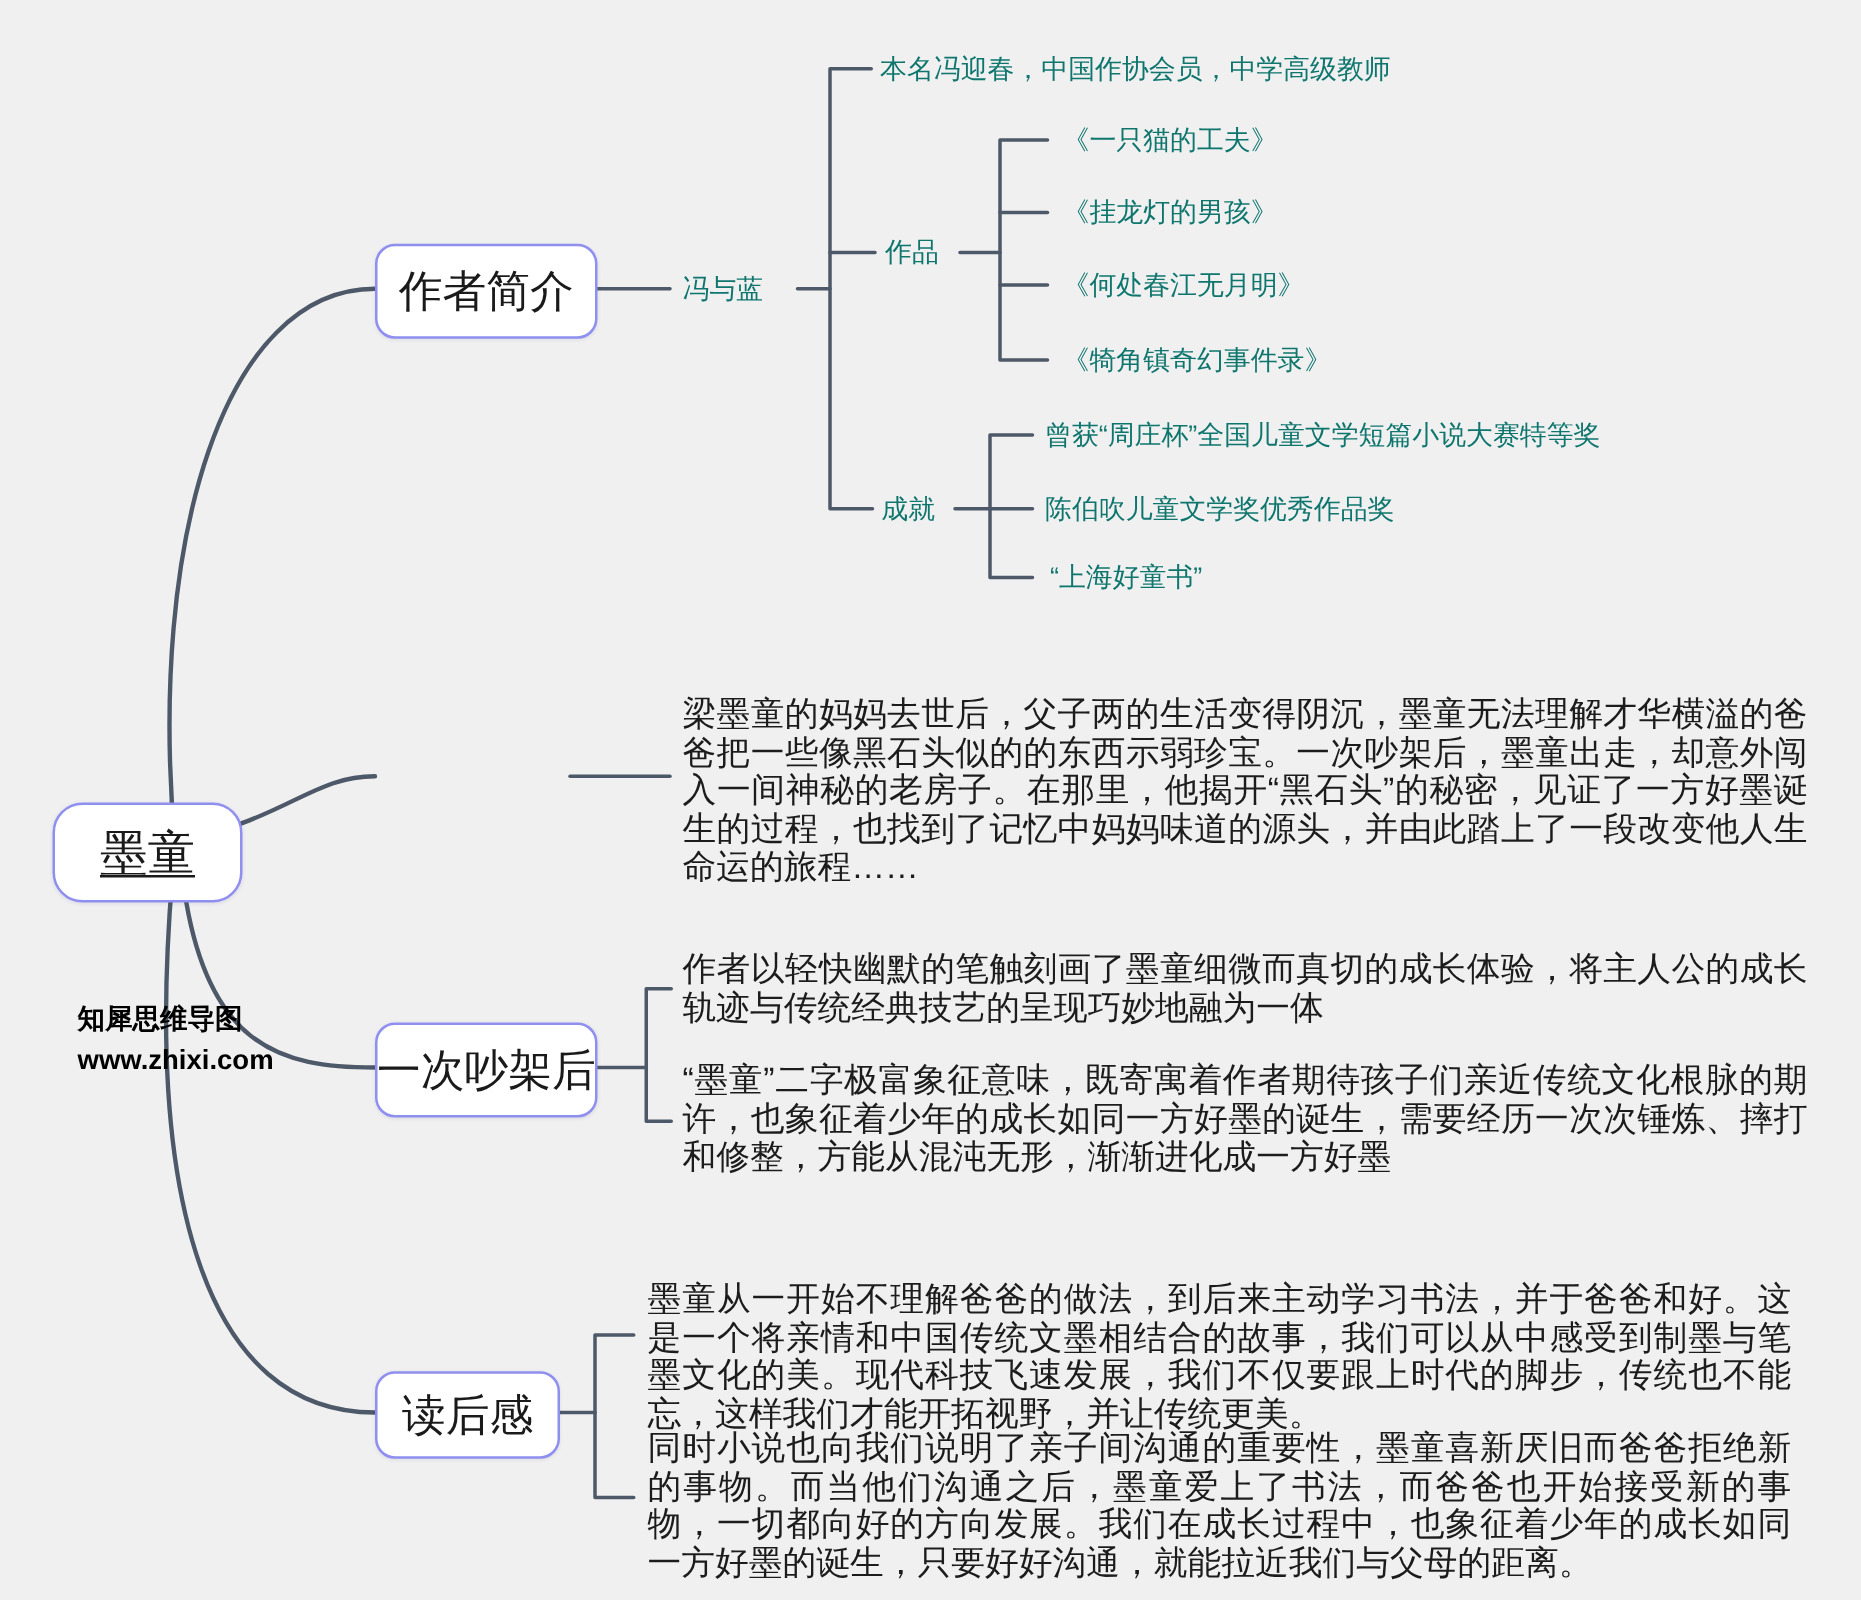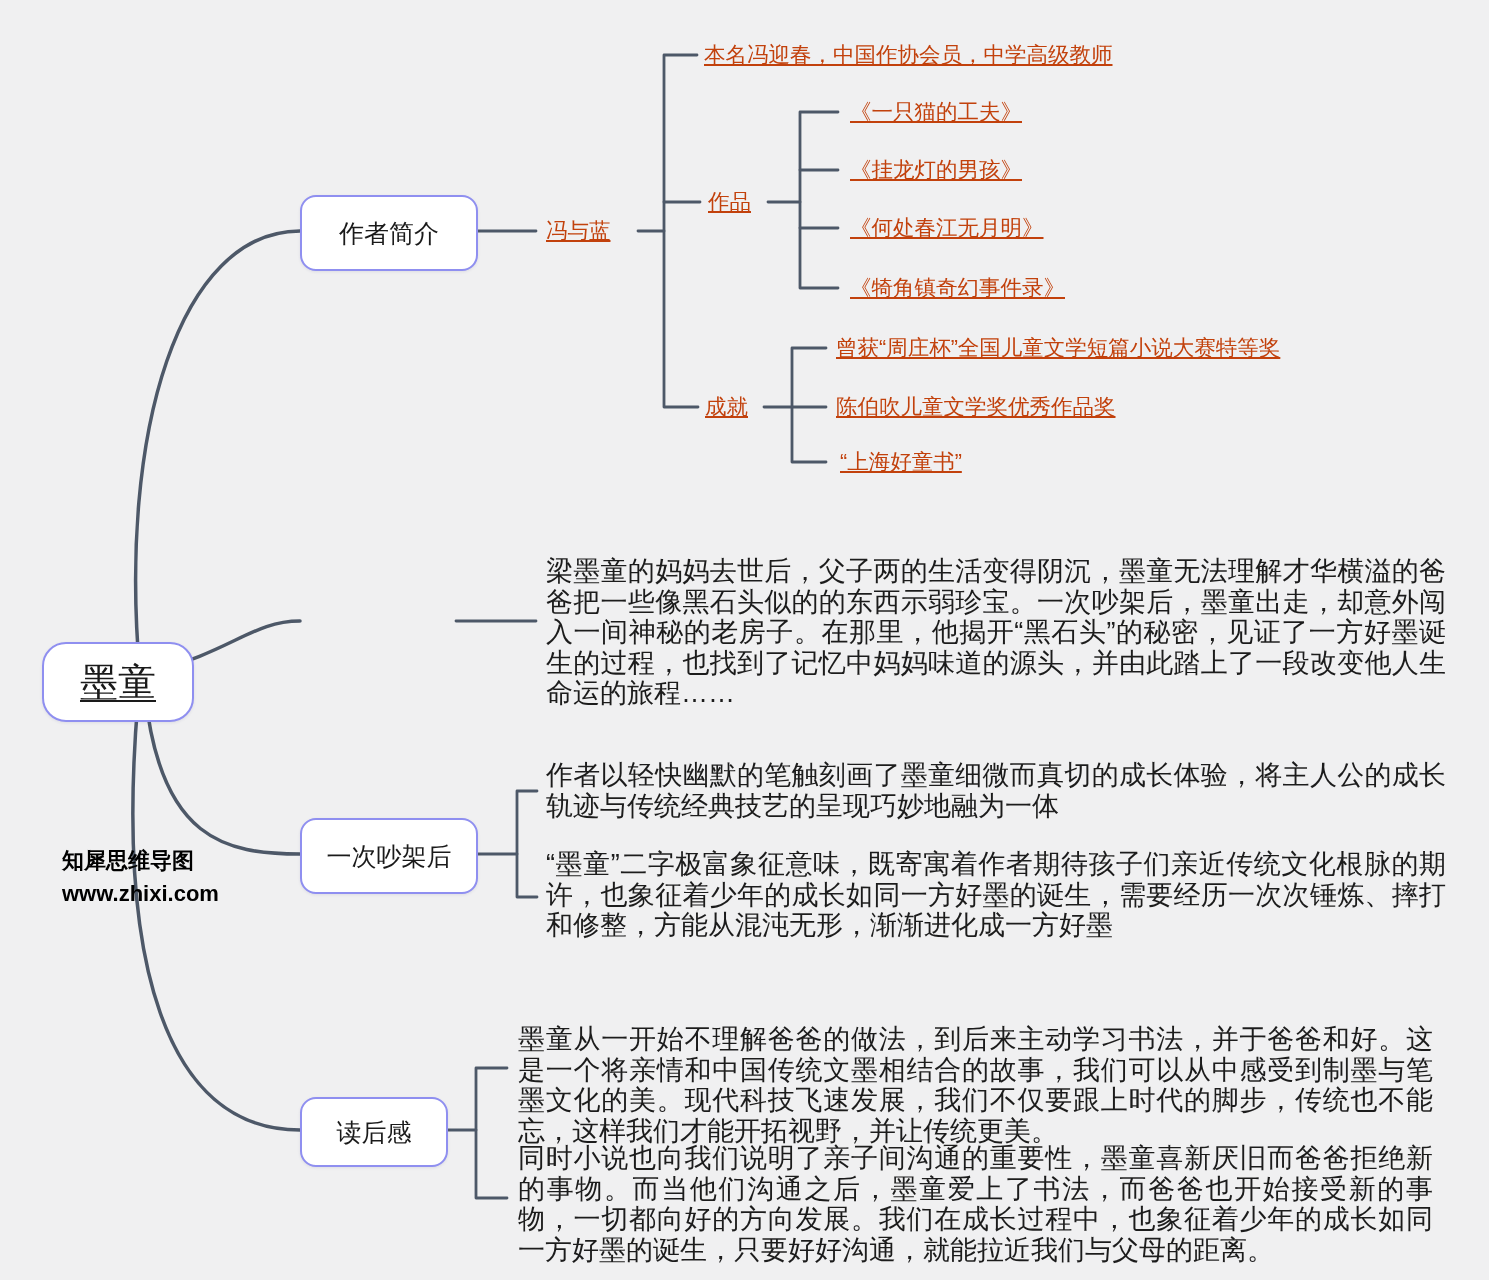--- a/index.html
+++ b/index.html
@@ -4,25 +4,25 @@
 <style>
   html,body{margin:0;padding:0;}
   body{background:#e9e9ea;font-family:"Liberation Sans","DejaVu Sans",sans-serif;}
   #canvas{position:relative;width:1489px;height:1280px;background:#f0f0f1;overflow:hidden;}
   svg.links{position:absolute;left:0;top:0;z-index:1;}
   .node{position:absolute;z-index:3;background:#ffffff;border:2px solid #8f8ff0;
         display:flex;align-items:center;justify-content:center;
         color:#1a1a1a;box-shadow:0 1px 3px rgba(60,60,120,0.10);}
   .node.root{left:42px;top:642px;width:148px;height:76px;border-radius:24px;font-size:38px;}
   .node.root .lbl{text-decoration:underline;text-decoration-thickness:2px;text-underline-offset:5px;}
-  .node.branch{border-radius:16px;font-size:25px;}
+  .node.branch{border-radius:16px;font-size:35px;}
   .lbl{white-space:nowrap;}
-  .txt{position:absolute;z-index:2;color:#c2410c;font-size:21.5px;white-space:nowrap;height:28px;line-height:28px;text-decoration:underline;}
+  .txt{position:absolute;z-index:2;color:#0f766e;font-size:21.5px;white-space:nowrap;height:28px;line-height:28px;}
   .para{position:absolute;z-index:2;color:#1c1c1c;font-size:27px;line-height:30.5px;text-align:justify;}
-  .wm{position:absolute;left:62px;top:844px;z-index:4;color:#000;font-weight:bold;
+  .wm{position:absolute;left:62px;top:798px;z-index:4;color:#000;font-weight:bold;
       font-size:22px;line-height:33px;}
 </style>
 </head>
 <body>
 
 <div id="canvas">
 
   <svg class="links" width="1489" height="1280" viewBox="0 0 1489 1280">
     <g stroke="#4d5868" fill="none" stroke-linecap="round" stroke-linejoin="round">
 

